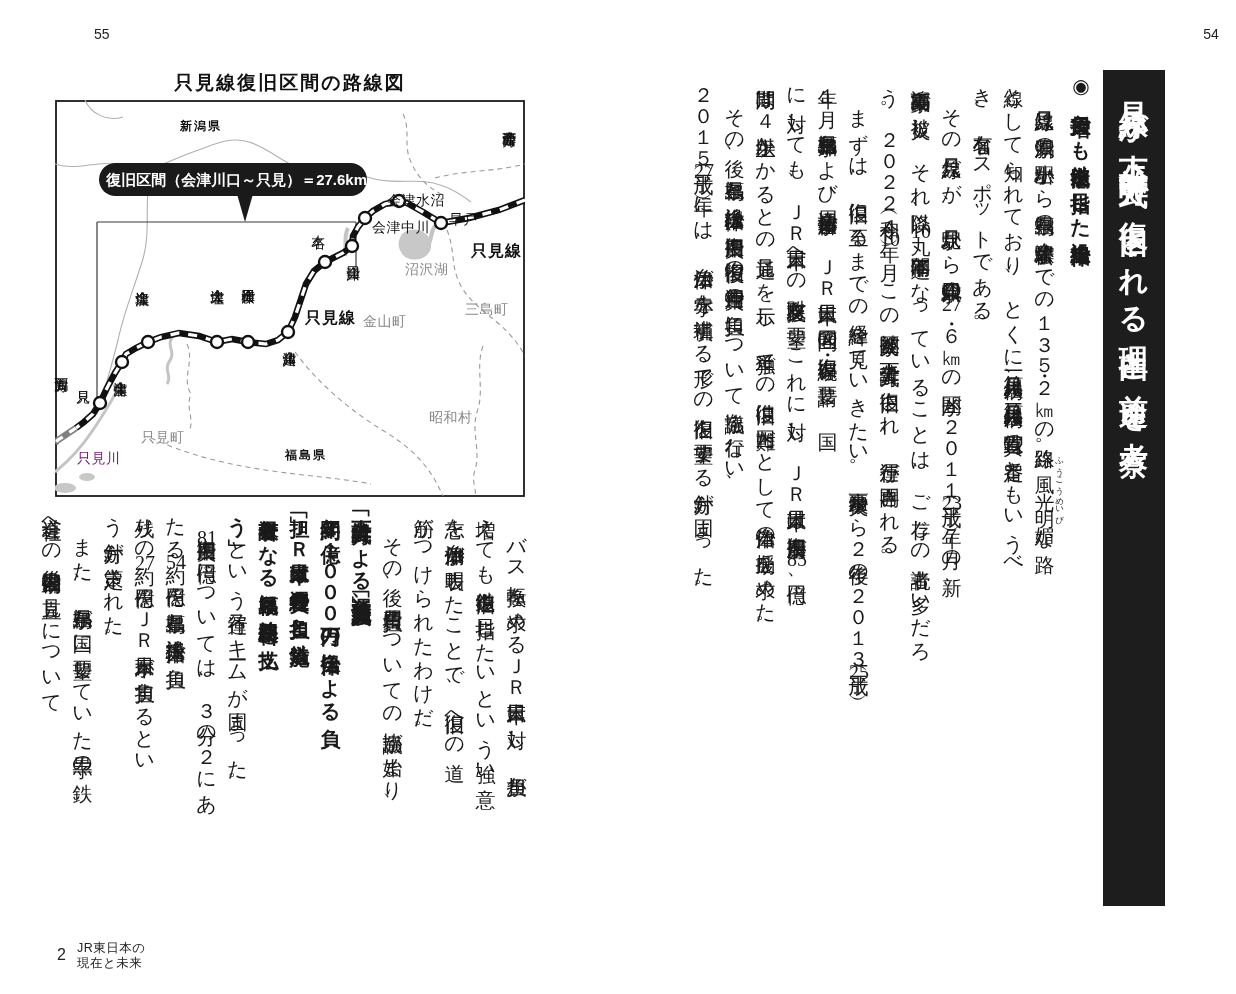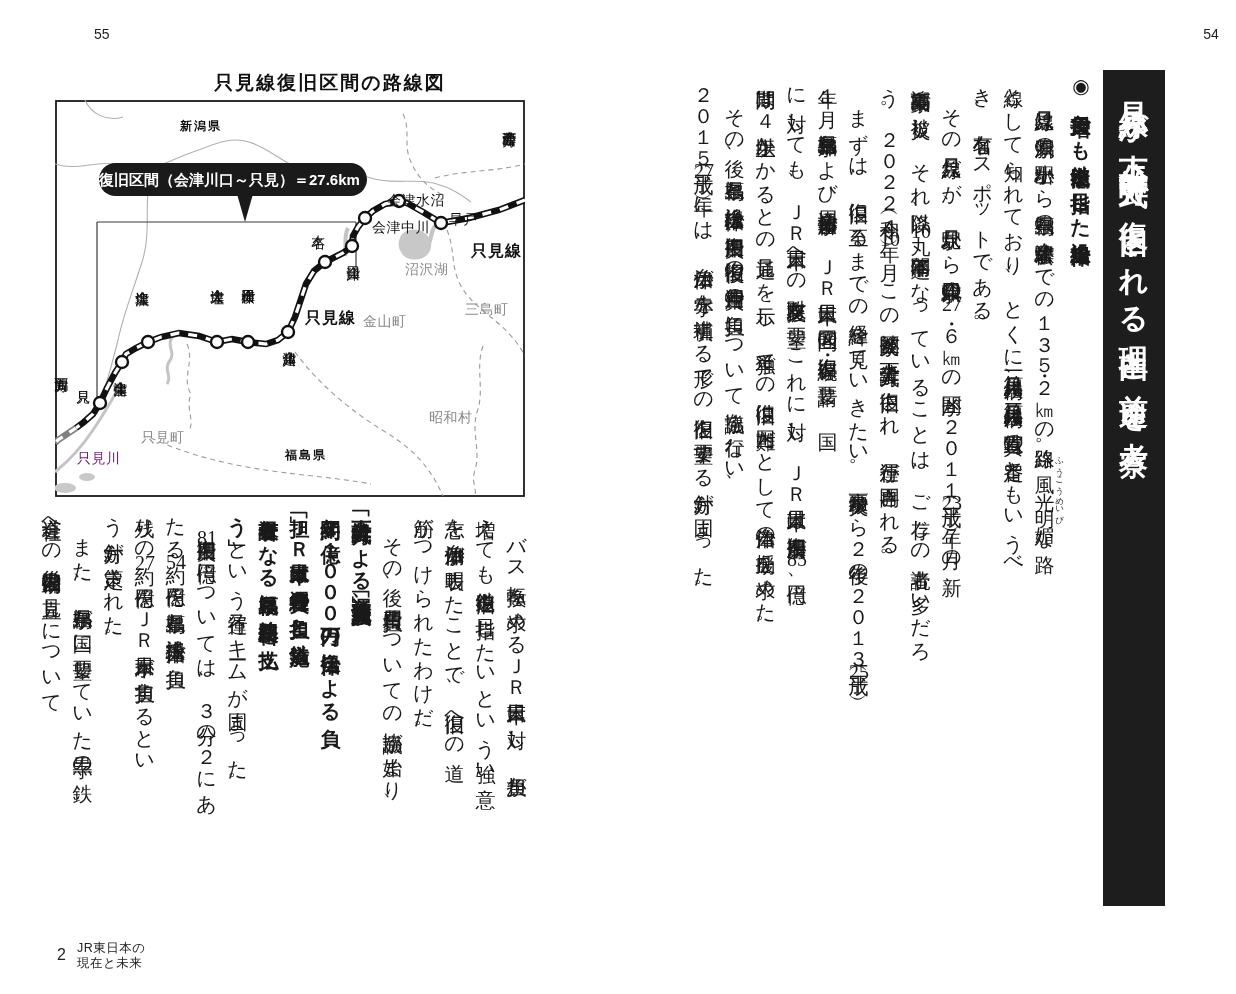--- a/index.html
+++ b/index.html
@@ -25,33 +25,33 @@
     left:1103px;top:70px;width:62px;height:836px;background:#1d1d1d;color:#fff;
     writing-mode:vertical-rl;text-orientation:mixed;
     font-family:"Liberation Sans","DejaVu Sans",sans-serif;font-weight:700;
     font-size:29px;line-height:62px;letter-spacing:5px;
     padding-top:8px;box-sizing:border-box;
   }
 
   .pagenum{font-family:"Liberation Sans","DejaVu Sans",sans-serif;font-size:14px;color:#222;margin-left:48px;}
 
   
-  .map-wrap{left:55px;top:70px;width:385px;height:427px;padding-left:40px;}
+  .map-wrap{left:55px;top:70px;width:385px;height:427px;}
   .map-title{width:470px;text-align:center;font-weight:700;font-size:19px;letter-spacing:2px;color:#111;}
   .map-canvas{position:absolute;left:0;top:30px;width:470px;height:397px;}
   .mlabel{position:absolute;font-family:"Liberation Sans","DejaVu Sans",sans-serif;
           font-size:14px;color:#111;letter-spacing:0.5px;white-space:nowrap;line-height:1.05;}
   .vert{writing-mode:vertical-rl;text-orientation:mixed;}
   .graylbl{color:#8a8a8a;}
   .boldlbl{font-weight:700;font-size:16px;letter-spacing:1px;}
   .pref{font-weight:700;font-size:12px;letter-spacing:2px;}
   .badge{
     position:absolute;left:44px;top:63px;width:268px;height:33px;background:#1a1a1a;border-radius:17px;
     color:#fff;font-family:"Liberation Sans","DejaVu Sans",sans-serif;font-weight:700;
-    font-size:15px;line-height:33px;text-align:left;letter-spacing:0;
+    font-size:15px;line-height:33px;text-align:right;letter-spacing:0;
   }
   .badge-tail{
     position:absolute;left:182px;top:94px;width:0;height:0;
     border-left:8px solid transparent;border-right:8px solid transparent;border-top:28px solid #1a1a1a;
   }
 
   
   .footer{left:57px;top:941px;display:flex;gap:11px;align-items:flex-start;
           font-family:"Liberation Sans","DejaVu Sans",sans-serif;color:#222;}
   .footer .no{font-size:16px;line-height:18px;margin-top:5px;}

